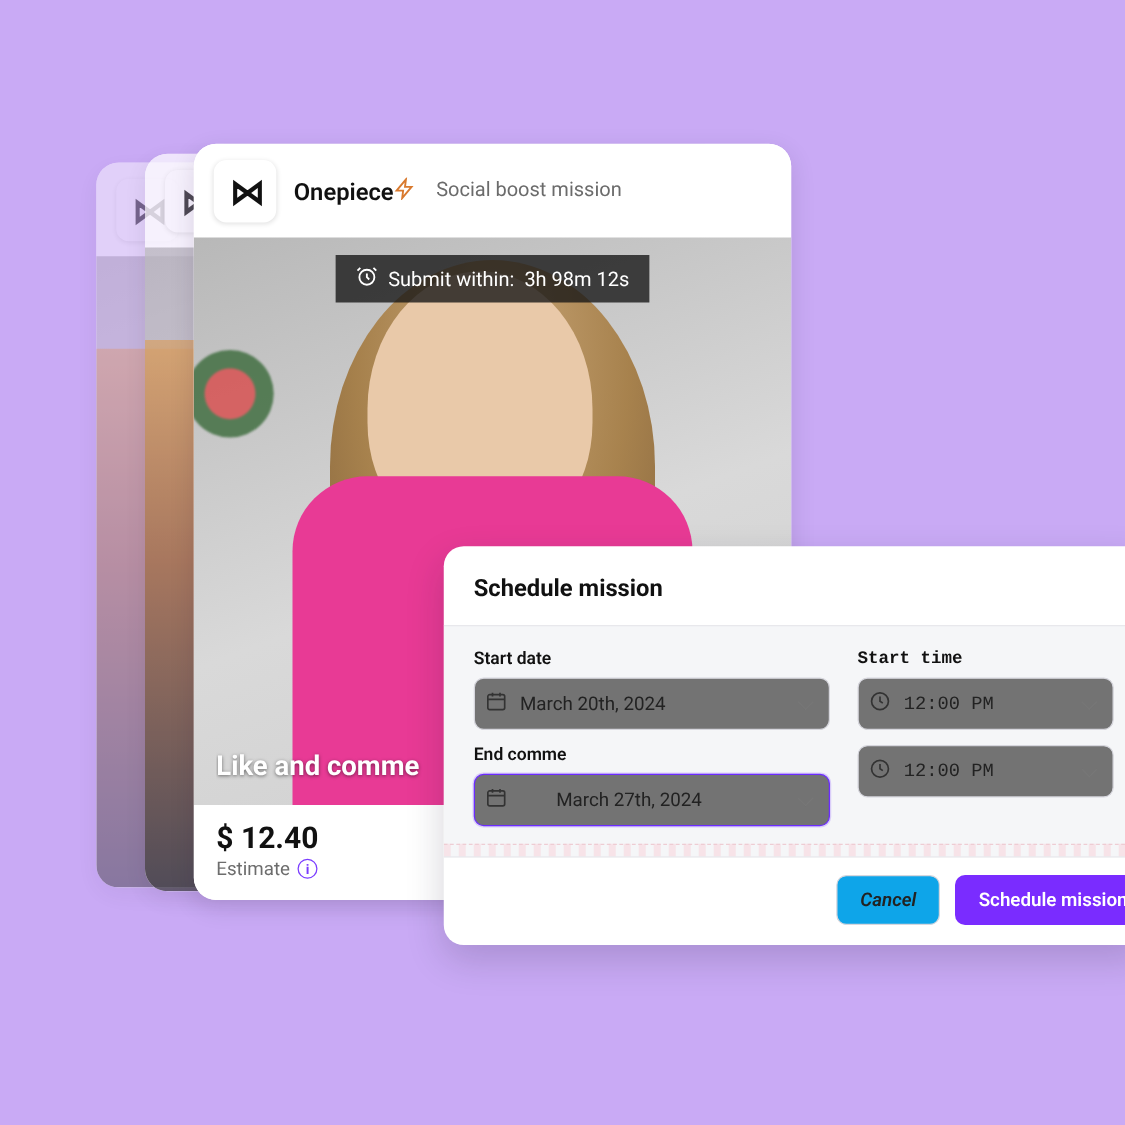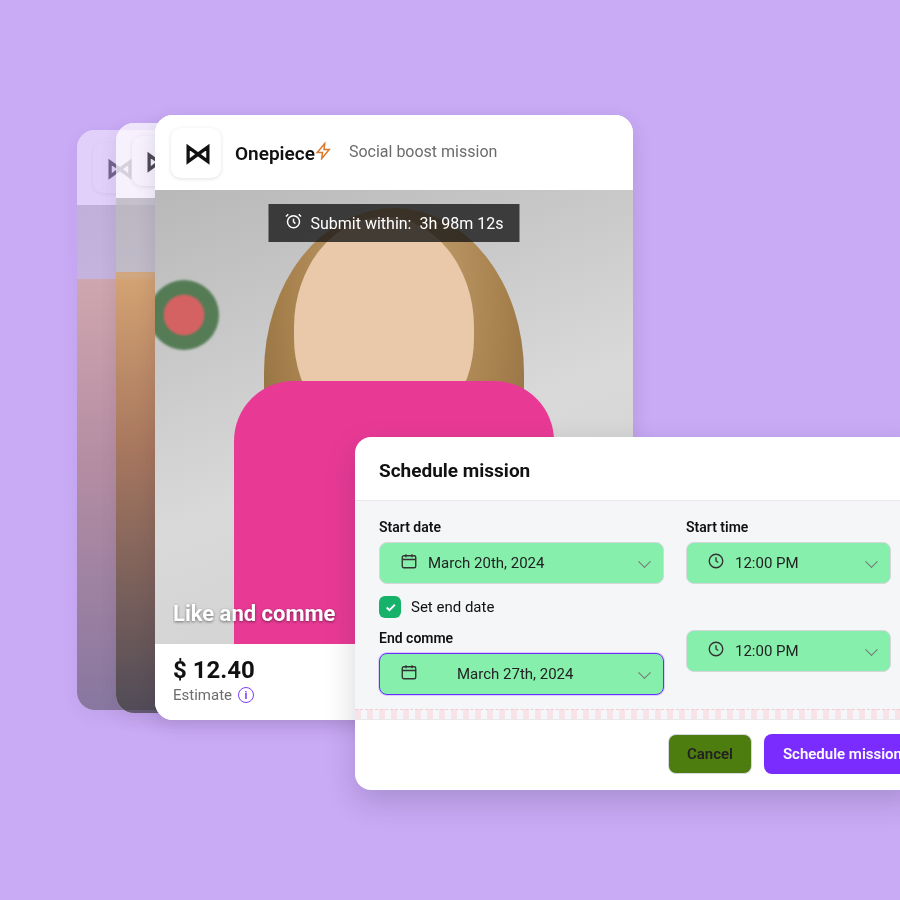--- a/index.html
+++ b/index.html
@@ -156,29 +156,29 @@
   .modal-body {
     background: #f5f6f8;
     padding: 18px 24px 0 24px;
     display: flex; flex-direction: column; gap: 12px;
     border-top: 1px solid #e8e8ec;
     border-bottom: 1px solid #e8e8ec;
   }
   .row { display: flex; gap: 22px; }
   .field { display: flex; flex-direction: column; gap: 7px; }
   .field.grow { flex: 1; }
-  .field.time { width: 205px; }
+  .field.time { width: 205px; font-family: Liberation Mono, monospace; }
   .label { font-size: 14px; font-weight: 600; color:#111; }
   .input {
     display: flex; align-items: center; gap: 10px;
     height: 42px;
-    background: #86efac;
+    background: #737373;
     border: 1px solid #d6d6dd;
     border-radius: 8px;
-    padding: 0 20px;
+    padding: 0 8px;
     font-size: 15px; color:#222;
     position: relative;
   }
   .input.chev::after{
     content:"";
     position:absolute; right:14px; top:50%;
     width:8px;height:8px;border-right:1.6px solid #777;border-bottom:1.6px solid #777;
     transform:translateY(-65%) rotate(45deg);
   }
   .input.focused { border: 1.8px solid #6c2cff; box-shadow: 0 0 0 1px #6c2cff33; gap: 39px; }
@@ -197,21 +197,21 @@
 
   .modal-actions {
     display: flex; justify-content: flex-end; gap: 12px;
     padding: 14px 0 16px 24px;
   }
   .btn {
     height: 40px; border-radius: 8px; font-size: 15px; font-weight: 600;
     display: inline-flex; align-items: center; padding: 0 18px; cursor: pointer;
     border: 1px solid transparent;
   }
-  .btn-secondary { background:#4d7c0f; border-color:#d6d6dd; color:#222; }
+  .btn-secondary { background:#0ea5e9; border-color:#d6d6dd; color:#222;font-style:italic; }
   .btn-primary { background:#7a2cff; color:#fff; padding-right: 12px;}
 
   
   .ic { width:18px; height:18px; display:inline-block; }
 </style>
 </head>
 <body>
 
 <div class="card card-back-2">
   <div class="card-head">
@@ -306,28 +306,20 @@
             <svg class="ic" viewBox="0 0 24 24" fill="none" stroke="#333" stroke-width="1.8">
                 <circle cx="12" cy="12" r="9"></circle>
                 <path d="M12 7v5l3 2"></path>
               </svg>
           </span>
           <span>12:00 PM</span>
         </div>
       </div>
     </div>
 
-    <div class="checkbox-row">
-      <div class="checkbox">
-        <svg width="13" height="13" viewBox="0 0 24 24" fill="none" stroke="#fff" stroke-width="3.5">
-            <path d="M5 12l5 5L20 7"></path>
-          </svg>
-      </div>
-      <span>Set end date</span>
-    </div>
 
     <div class="row">
       <div class="field grow">
         <span class="label">End comme</span>
         <div class="input chev focused">
           <span>
             <svg class="ic" viewBox="0 0 24 24" fill="none" stroke="#333" stroke-width="1.8">
                 <rect x="3" y="5" width="18" height="16" rx="2"></rect>
                 <path d="M16 3v4M8 3v4M3 10h18"></path>
               </svg>

